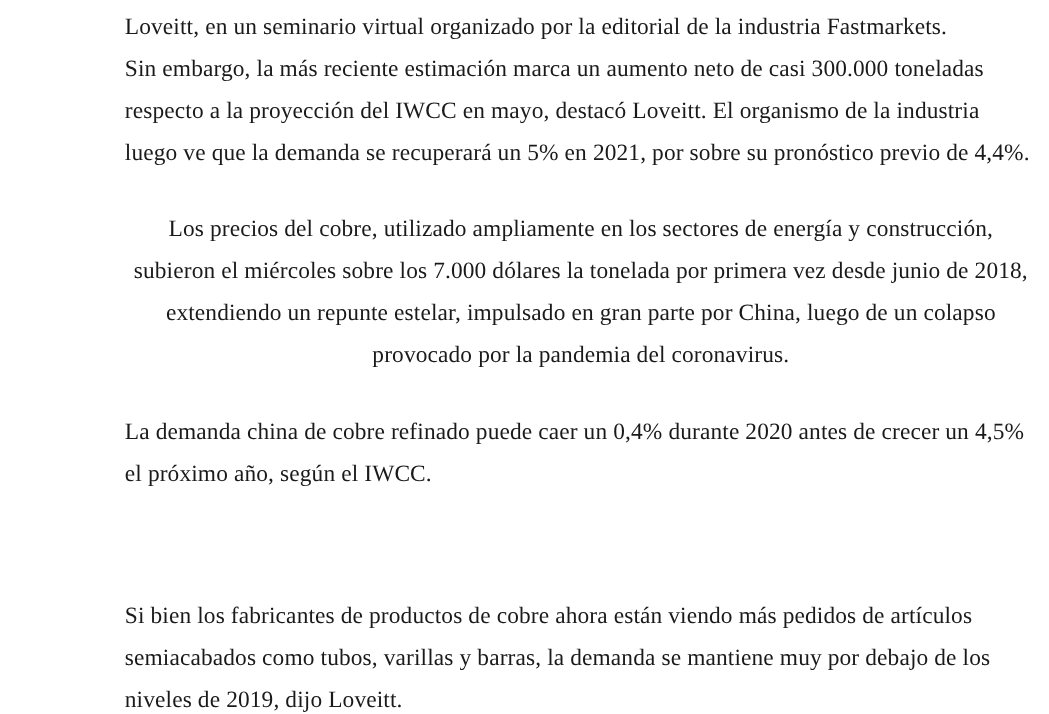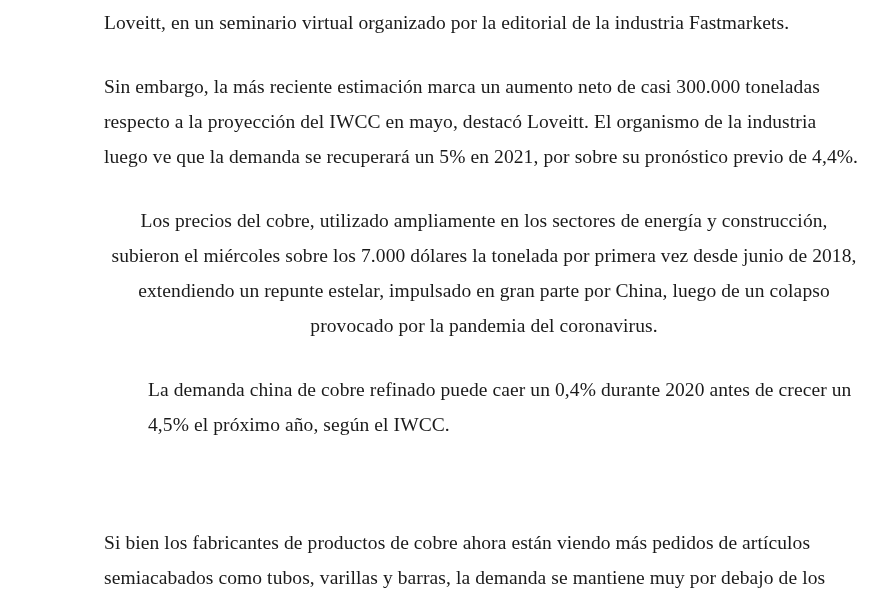--- a/index.html
+++ b/index.html
@@ -24,23 +24,23 @@
   .para {
     font-family: "Liberation Serif", serif;
     font-size: 19.5px;
     line-height: 35px;
     color: #1a1a1a;
     margin: 0;
     text-align: left;
     letter-spacing: 0.005em;
   }
   .p1 { margin-top: 5px; }
-  .p2 { margin-top: 29px; }
+  .p2 { }
   .p3 { margin-top: 29px; text-align: center; }
-  .p4 { margin-top: 29px; margin-left: 44px; }
+  .p4 { margin-top: 29px; }
   .p5 { margin-top: 83px; }
 </style>
 </head>
 <body>
 
 <div class="article">
   <p class="para p1">Loveitt, en un seminario virtual organizado por la editorial de la industria Fastmarkets.</p>
   <p class="para p2">Sin embargo, la más reciente estimación marca un aumento neto de casi 300.000 toneladas respecto a la proyección del IWCC en mayo, destacó Loveitt. El organismo de la industria luego ve que la demanda se recuperará un 5% en 2021, por sobre su pronóstico previo de 4,4%.</p>
   <p class="para p3">Los precios del cobre, utilizado ampliamente en los sectores de energía y construcción, subieron el miércoles sobre los 7.000 dólares la tonelada por primera vez desde junio de 2018, extendiendo un repunte estelar, impulsado en gran parte por China, luego de un colapso provocado por la pandemia del coronavirus.</p>
   <p class="para p4">La demanda china de cobre refinado puede caer un 0,4% durante 2020 antes de crecer un 4,5% el próximo año, según el IWCC.</p>

